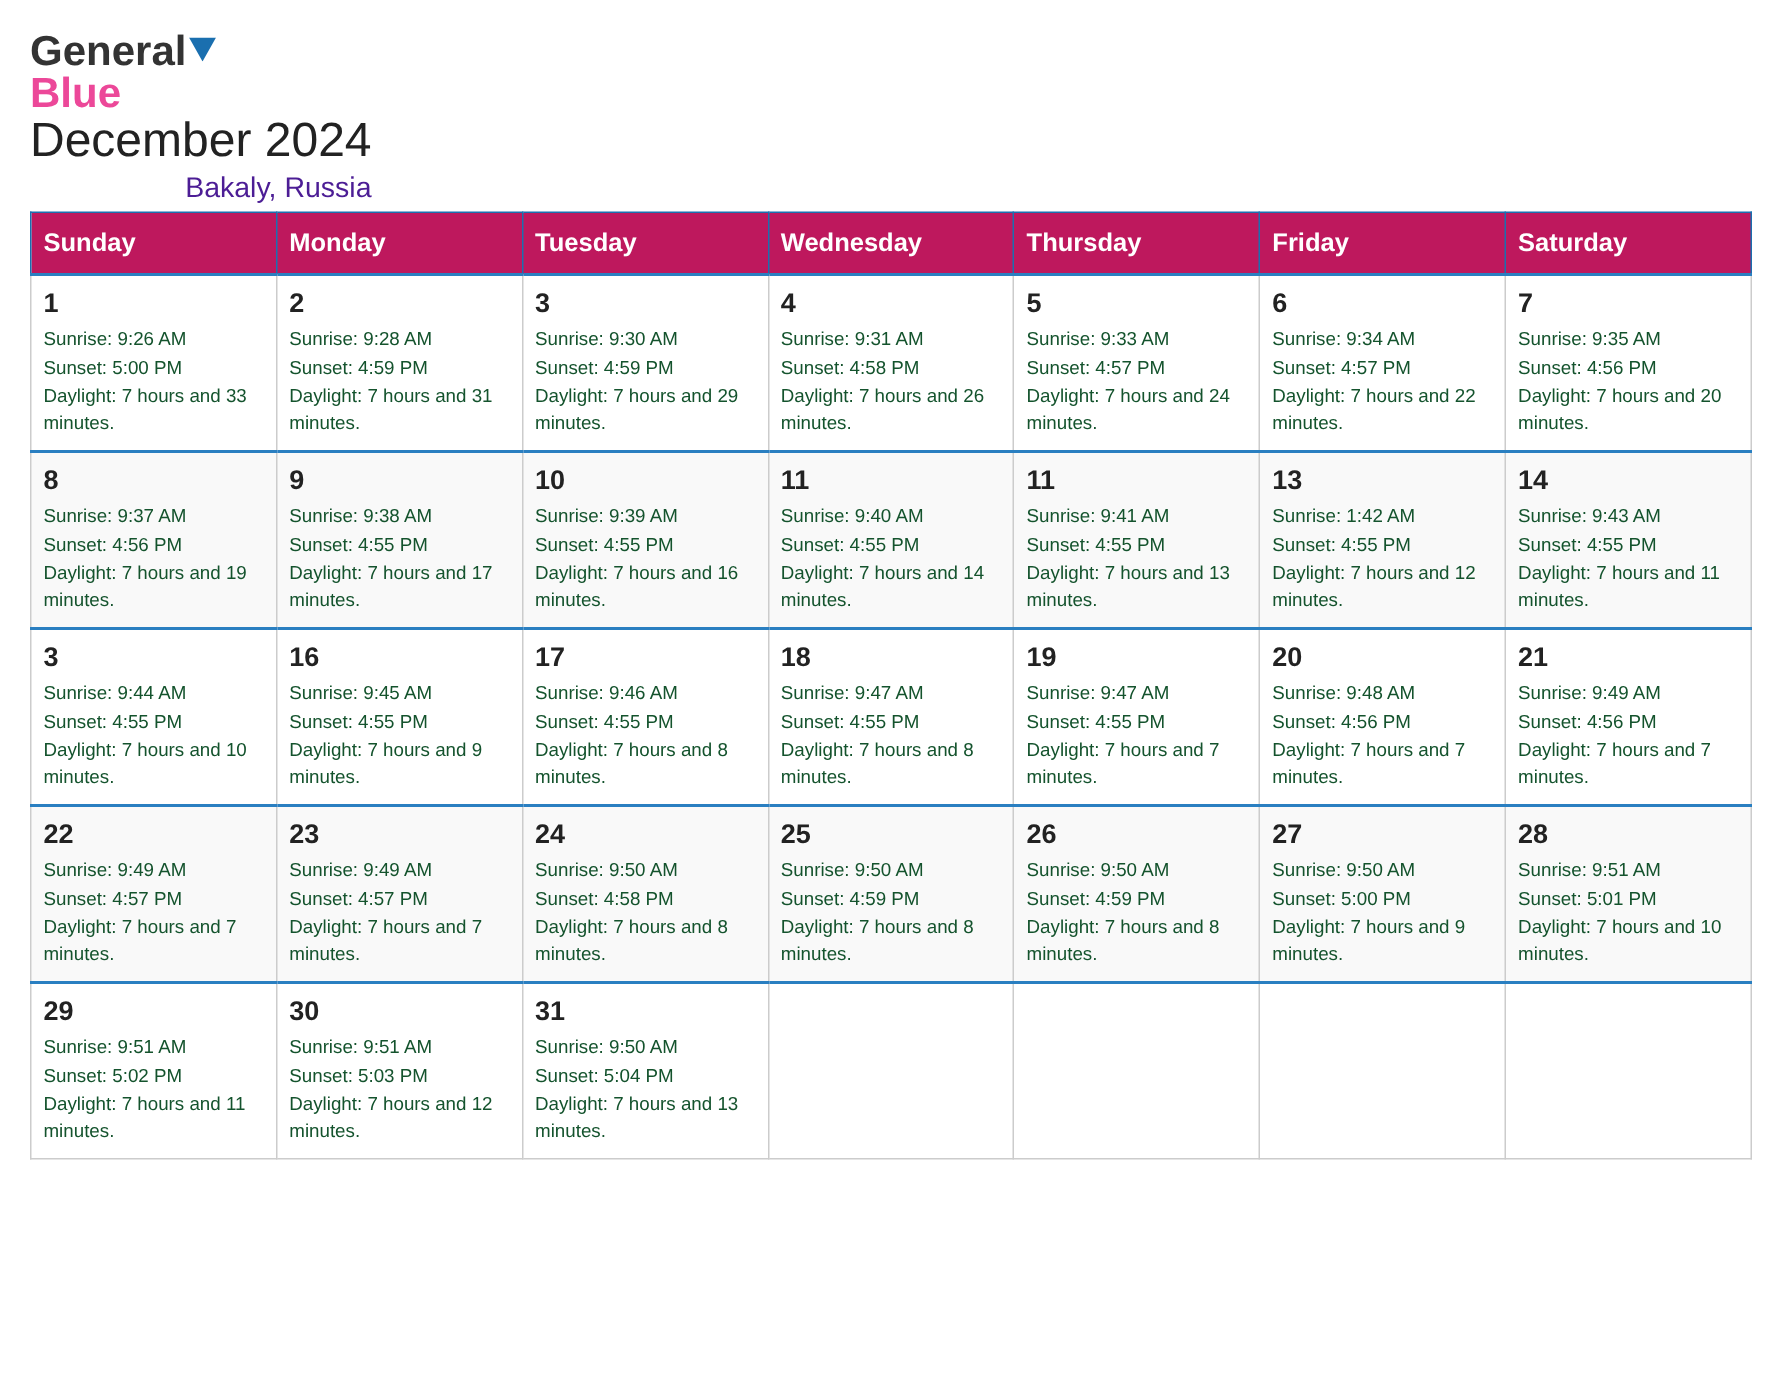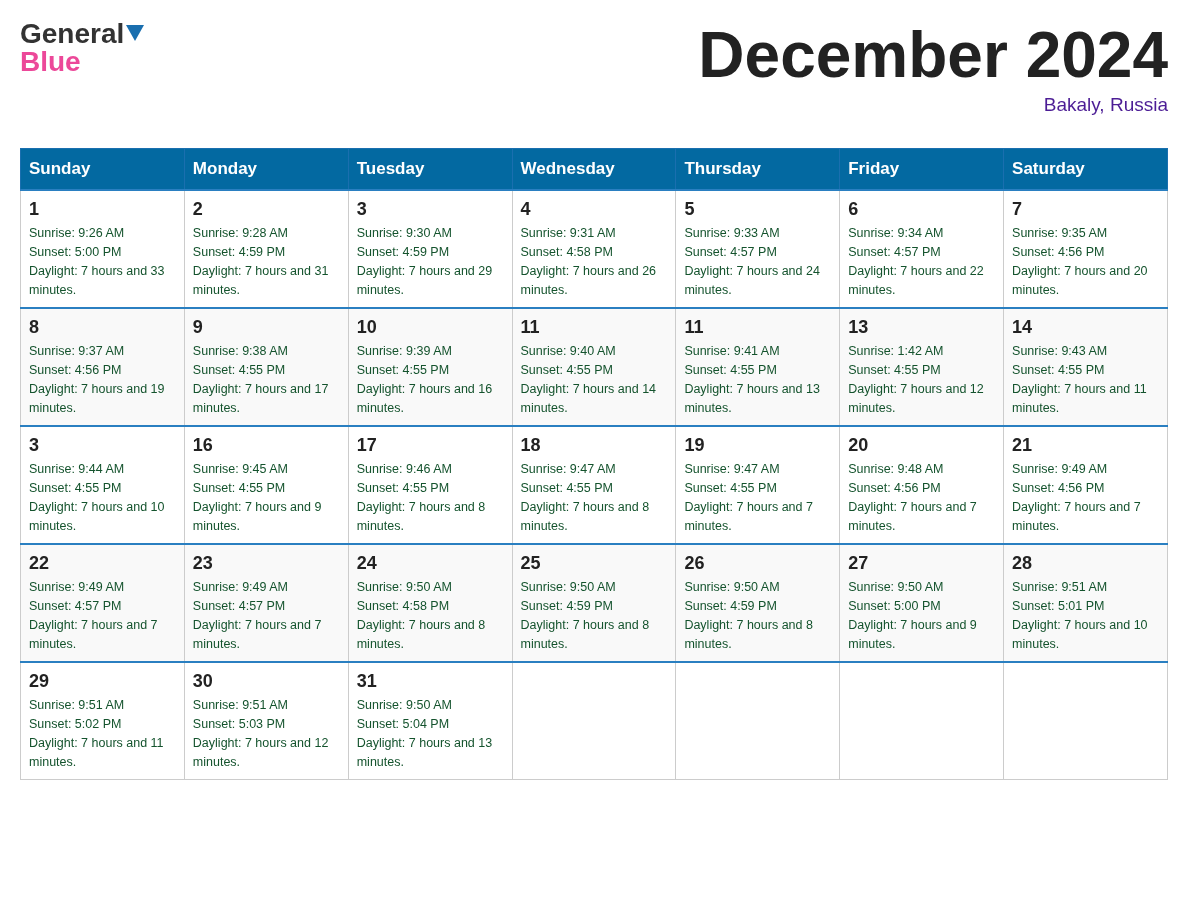--- a/index.html
+++ b/index.html
@@ -7,21 +7,22 @@
       font-family: Arial, sans-serif;
       background: #fff;
       padding: 20px;
       width: 1188px;
       min-height: 918px;
     }
     .header-area {
       display: flex;
       justify-content: space-between;
       align-items: flex-start;
-      margin-bottom: 32px;
+      margin-bottom: 4px;
+      flex-direction: column;
     }
     .logo {
       display: flex;
       flex-direction: column;
       align-items: flex-start;
     }
     .logo-text-general {
       font-size: 28px;
       font-weight: bold;
       color: #333;
@@ -34,37 +35,37 @@
       line-height: 1;
     }
     .logo-first-line {
       display: flex;
       align-items: center;
     }
     .title-area {
       text-align: right;
     }
     .month-title {
-      font-size: 64px;
-      font-weight: bold;
+      font-size: 32px;
+      font-weight: normal;
       color: #222;
       line-height: 1.1;
     }
     .location-title {
       font-size: 19px;
       color: #4c1d95;
       margin-top: 4px;
     }
     .calendar-table {
       width: 100%;
       border-collapse: collapse;
       border: 1px solid #aaa;
     }
     .calendar-table th {
-      background-color: #0369a1;
+      background-color: #be185d;
       color: #fff;
       font-size: 17px;
       font-weight: bold;
       padding: 10px 8px;
       text-align: left;
       border: 1px solid #1a6faf;
     }
     .calendar-table td {
       vertical-align: top;
       padding: 8px;

